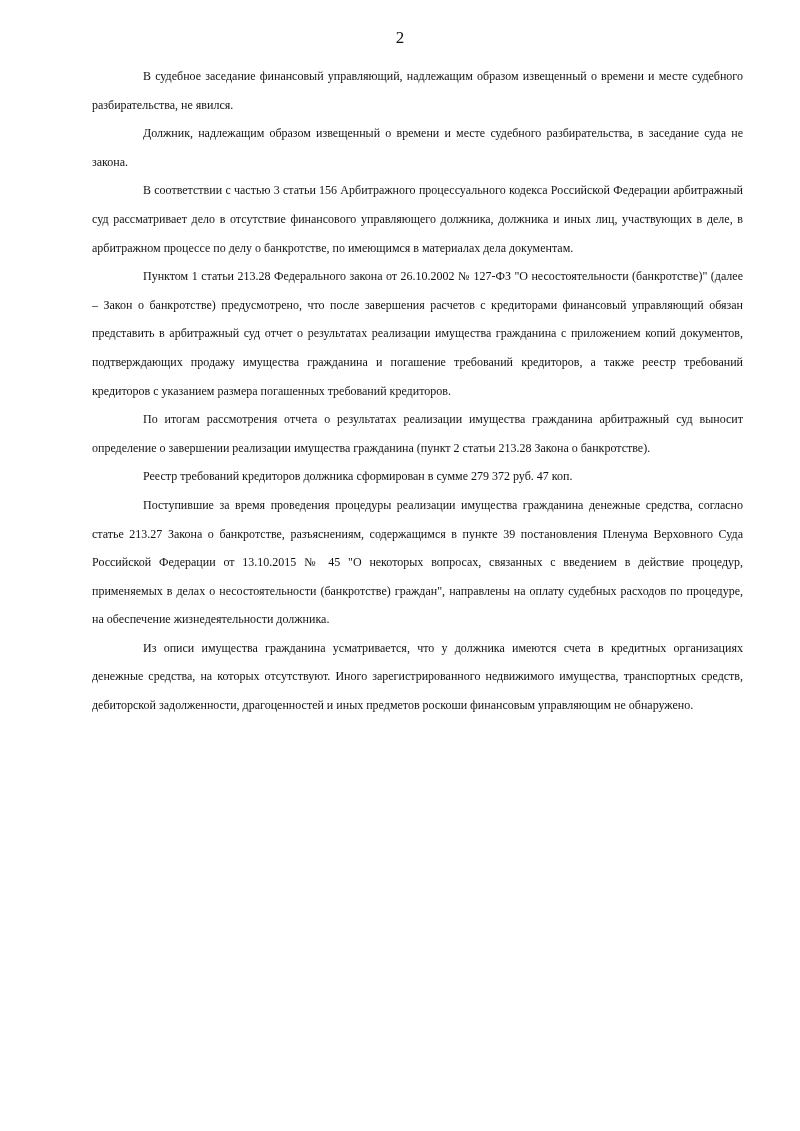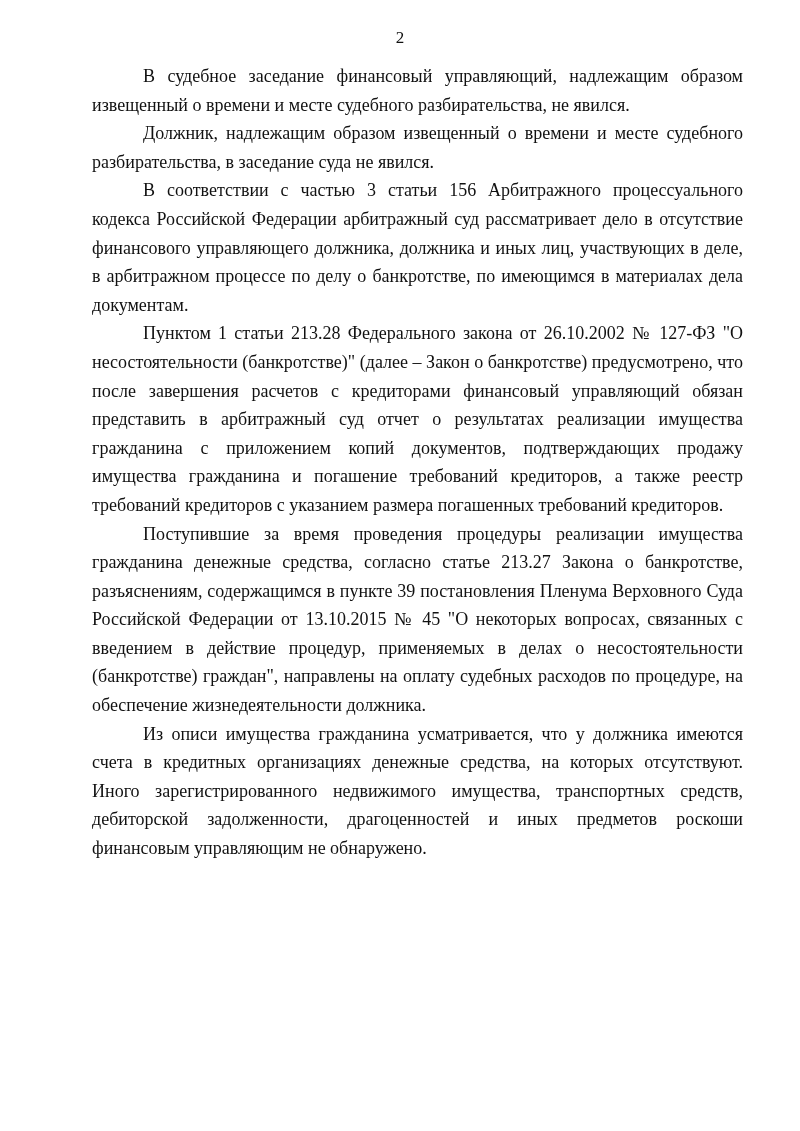--- a/index.html
+++ b/index.html
@@ -32,32 +32,34 @@
       font-size: 17px;
     }
     .body-text {
       position: absolute;
       top: 62px;
       left: 92px;
       width: 651px;
     }
     .para {
       margin: 0;
-      font-size: 18px;
+      font-size: 12px;
       line-height: 28.6px;
       text-align: justify;
       text-indent: 51px;
     }
   </style>
 </head>
 <body>
 
 <div class="page">
   <div class="page-number">2</div>
   <div class="body-text">
     <p class="para">В судебное заседание финансовый управляющий, надлежащим образом извещенный о времени и месте судебного разбирательства, не явился.</p>
-    <p class="para">Должник, надлежащим образом извещенный о времени и месте судебного разбирательства, в заседание суда не явился.</p>
+    <p class="para">Должник, надлежащим образом извещенный о времени и месте судебного разбирательства, в заседание суда не закона.</p>
     <p class="para">В соответствии с частью 3 статьи 156 Арбитражного процессуального кодекса Российской Федерации арбитражный суд рассматривает дело в отсутствие финансового управляющего должника, должника и иных лиц, участвующих в деле, в арбитражном процессе по делу о банкротстве, по имеющимся в материалах дела документам.</p>
     <p class="para">Пунктом 1 статьи 213.28 Федерального закона от 26.10.2002 № 127-ФЗ "О несостоятельности (банкротстве)" (далее – Закон о банкротстве) предусмотрено, что после завершения расчетов с кредиторами финансовый управляющий обязан представить в арбитражный суд отчет о результатах реализации имущества гражданина с приложением копий документов, подтверждающих продажу имущества гражданина и погашение требований кредиторов, а также реестр требований кредиторов с указанием размера погашенных требований кредиторов.</p>
+    <p class="para">По итогам рассмотрения отчета о результатах реализации имущества гражданина арбитражный суд выносит определение о завершении реализации имущества гражданина (пункт 2 статьи 213.28 Закона о банкротстве).</p>
+    <p class="para">Реестр требований кредиторов должника сформирован в сумме  279 372 руб. 47 коп.</p>
     <p class="para">Поступившие за время проведения процедуры реализации имущества гражданина денежные средства, согласно статье 213.27 Закона о банкротстве, разъяснениям, содержащимся в пункте 39 постановления Пленума Верховного Суда Российской Федерации от 13.10.2015 № 45 "О некоторых вопросах, связанных с введением в действие процедур, применяемых в делах о несостоятельности (банкротстве) граждан", направлены на оплату судебных расходов по процедуре, на обеспечение жизнедеятельности должника.</p>
     <p class="para">Из описи  имущества гражданина усматривается, что у должника имеются счета в кредитных организациях денежные средства, на которых отсутствуют. Иного зарегистрированного недвижимого имущества, транспортных средств, дебиторской задолженности, драгоценностей и иных предметов роскоши финансовым управляющим не обнаружено.</p>
   </div>
 </div>
 
 </body></html>

